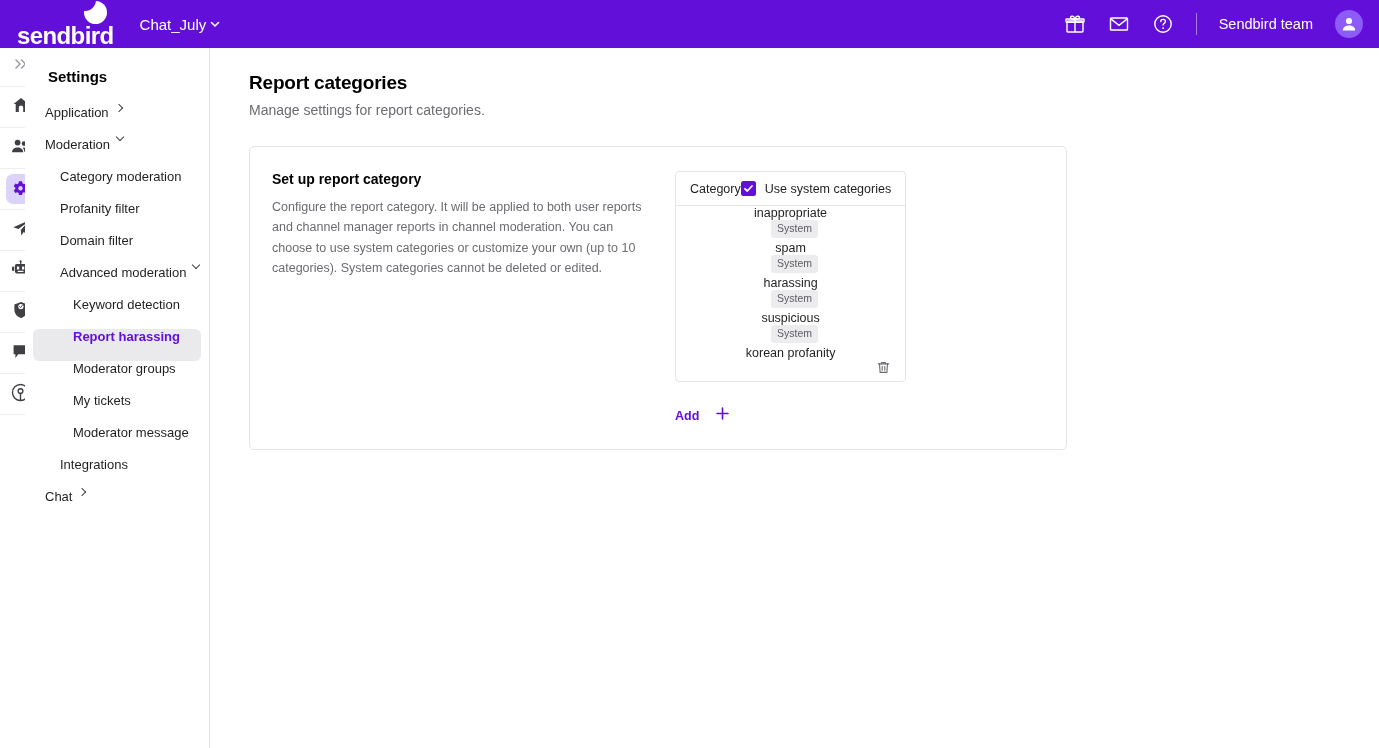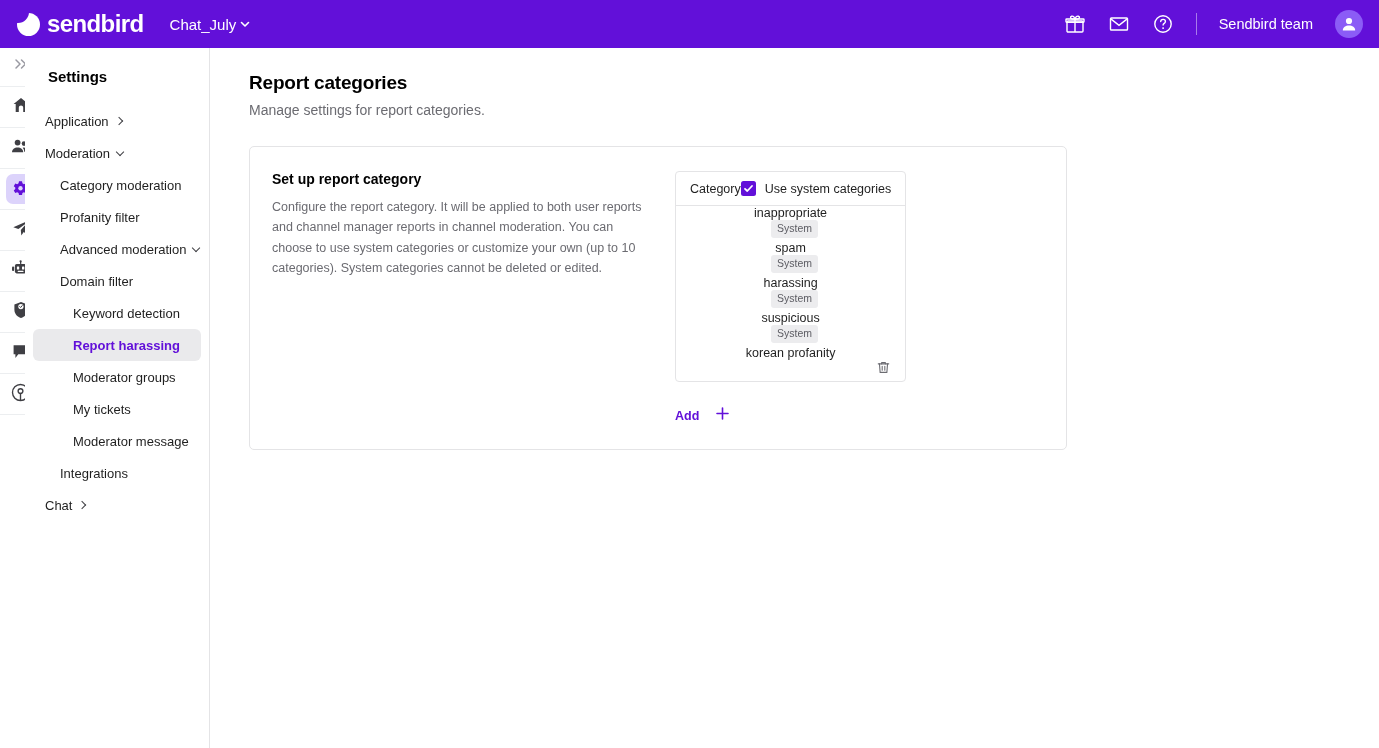--- a/index.html
+++ b/index.html
@@ -12,21 +12,21 @@
   }
 
   
   .topbar {
     position: absolute; top: 0; left: 0;
     width: 1379px; height: 48px;
     background: #6210d9;
     display: flex; align-items: center;
     color: #ffffff;
   }
-  .brand { display: flex; align-items: center; margin-left: 17px; }
+  .brand { display: flex; align-items: flex-end; margin-left: 17px; flex-direction: column; }
   .logo-wrap { position: relative; width: 23px; height: 23px; margin-right: 7px; }
   .logo-circle {
     position: absolute; inset: 0;
     background: #ffffff; border-radius: 50%;
   }
   .logo-notch {
     position: absolute; left: -1px; top: -1px;
     width: 13px; height: 11px;
     background: #6210d9;
     border-bottom-right-radius: 13px;
@@ -78,21 +78,21 @@
     width: 185px; height: 700px;
     background: #ffffff;
     border-right: 1px solid #e4e4e6;
     padding-top: 20px;
   }
   .sb-title {
     font-size: 15px; font-weight: 700; color: #000;
     padding: 0 0 0 23px; margin-bottom: 20px;
   }
   .sb-row {
-    display: flex; align-items: center;
+    display: flex; align-items: flex-start;
     height: 32px; margin: 0 8px 0 8px;
     border-radius: 6px; cursor: pointer;
     font-size: 13px; color: #1f1f1f;
   }
   .sb-row.lv1 { padding-left: 12px; }
   .sb-row.lv2 { padding-left: 27px; }
   .sb-row.lv3 { padding-left: 40px; }
   .sb-row.active { background: #eaeaec; }
   .sb-row.active .sb-label { color: #6210d9; font-weight: 700; }
   .sb-label { white-space: nowrap; }
@@ -338,25 +338,25 @@
         <span class="sb-label">Moderation</span>
         <span class="chev-d-sm"></span>
       </div>
       <div class="sb-row lv2">
         <span class="sb-label">Category moderation</span>
       </div>
       <div class="sb-row lv2">
         <span class="sb-label">Profanity filter</span>
       </div>
       <div class="sb-row lv2">
+        <span class="sb-label">Domain filter</span>
+      </div>
+      <div class="sb-row lv2">
         <span class="sb-label">Advanced moderation</span>
         <span class="chev-d-sm"></span>
-      </div>
-      <div class="sb-row lv2">
-        <span class="sb-label">Domain filter</span>
       </div>
       <div class="sb-row lv3">
         <span class="sb-label">Keyword detection</span>
       </div>
       <div class="sb-row lv3 active">
         <span class="sb-label">Report harassing</span>
       </div>
       <div class="sb-row lv3">
         <span class="sb-label">Moderator groups</span>
       </div>

